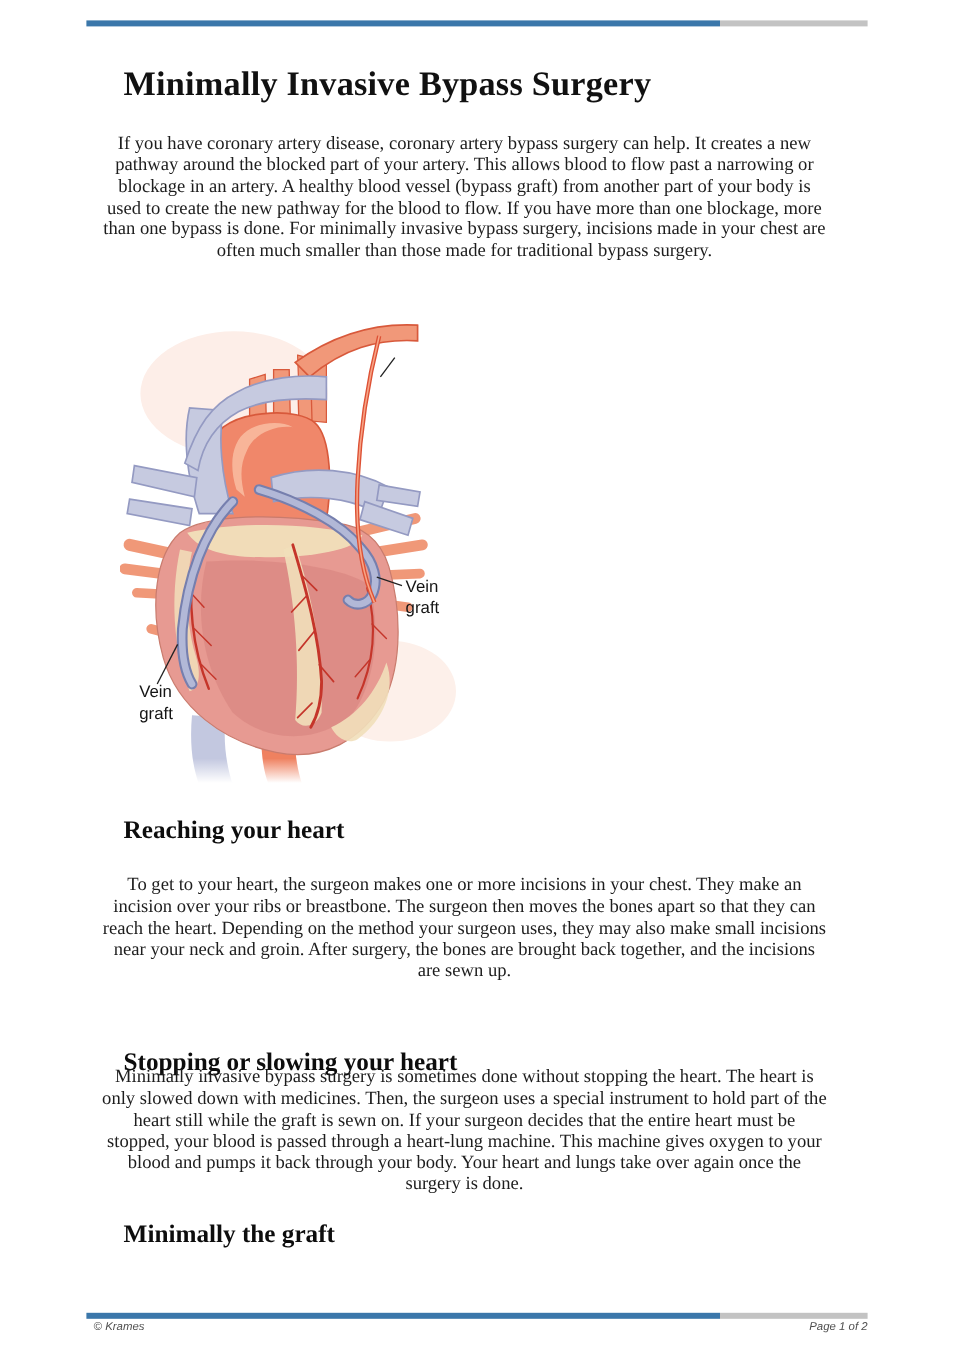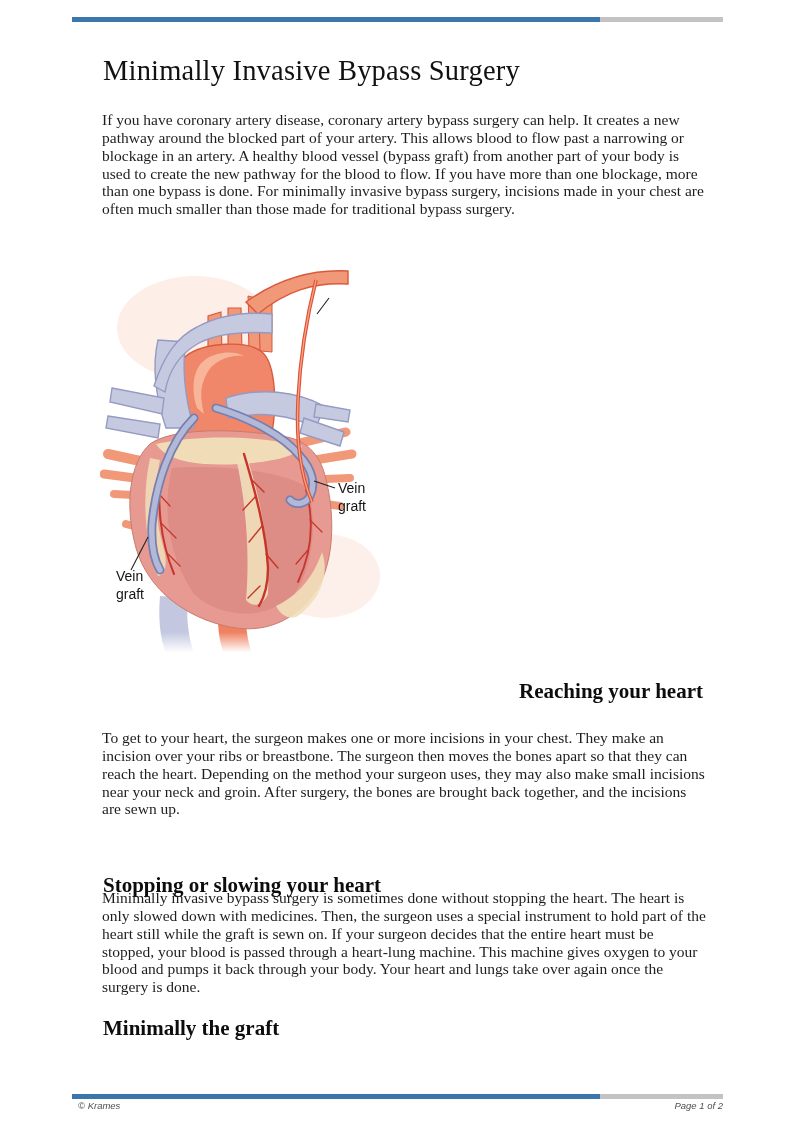--- a/index.html
+++ b/index.html
@@ -17,35 +17,35 @@
   
   .accent-bar { position: absolute; left: 72px; width: 651px; height: 5px; display: flex; }
   .accent-bar .seg-blue { width: 528px; height: 100%; }
   .accent-bar .seg-gray { flex: 1; height: 100%; }
   #topbar { top: 17px; }
   #footbar { top: 1094px; }
 
   
   #page-title {
     left: 103px; top: 54px; width: 640px;
-    font-size: 28.5px; font-weight: normal; line-height: 34px;
+    font-size: 28.5px; font-weight: bold; line-height: 34px;
     color: #111111; letter-spacing: 0.2px;
   }
   .body-par {
-    left: 102px; width: 604px;
+    left: 85px; width: 604px;
     font-size: 15.5px; line-height: 17.85px;
-    text-align: left;
+    text-align: center;
   }
   #intro-par { top: 111px; }
   .sec-heading {
     left: 103px; width: 600px;
     font-size: 21px; font-weight: bold; line-height: 26px;
     color: #0d0d0d;
   }
-  #sec1-h { top: 678px; text-align: right; }
+  #sec1-h { top: 678px; }
   #sec1-p { top: 729px; }
   #sec2-h { top: 872px; }
   #sec2-p { top: 889px; }
   #sec3-h { top: 1015px; }
 
   
   #figure { left: 100px; top: 256px; width: 360px; height: 400px; }
   #figure svg { position: absolute; left: 0; top: 0; }
   .fig-label {
     position: absolute;

